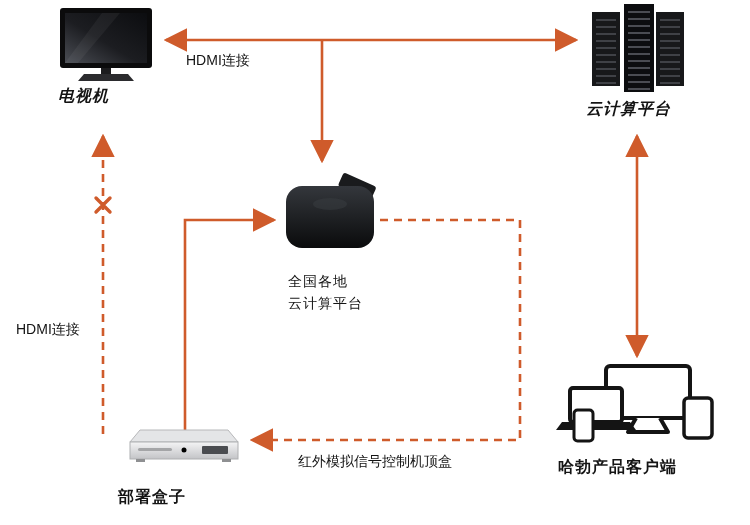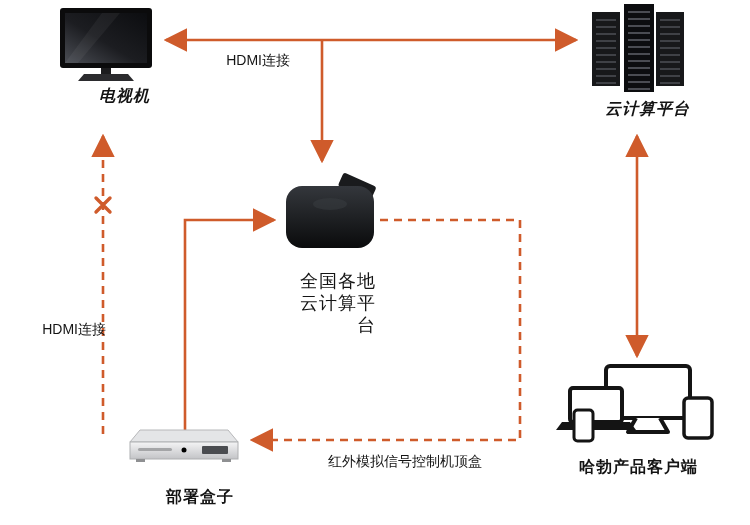--- a/index.html
+++ b/index.html
@@ -8,26 +8,26 @@
     width:750px;height:525px;
     background:#ffffff;
     font-family:"Liberation Sans", sans-serif;
     overflow:hidden;
   }
   .stage svg{position:absolute;left:0;top:0;}
   .lbl{
     position:absolute;
     color:#141414;
     font-size:14px;
-    text-align:right;
+    text-align:left;
     line-height:1.3;
     white-space:nowrap;
   }
   .lbl.bold{font-weight:bold;font-size:16px;letter-spacing:1px;}
-  .lbl.two-line{white-space:normal;line-height:22px;font-size:18px;letter-spacing:1px;}
+  .lbl.two-line{white-space:normal;line-height:22px;font-size:14px;letter-spacing:1px;}
 </style>
 </head>
 <body>
 
 <div class="stage">
 
   <svg width="750" height="525" viewBox="0 0 750 525">
     <defs>
       <marker id="ah" viewBox="0 0 10 10" refX="9" refY="5" markerWidth="9" markerHeight="9" orient="auto">
         <path d="M0,0 L10,5 L0,10 z" fill="#cf5b2b"></path>
@@ -118,17 +118,17 @@
 
   <div class="lbl two-line" style="left:288px;top:270px;width:88px;">
     <span>全国各地</span><br>
     <span>云计算平台</span>
   </div>
 
   <div class="lbl" style="left:16px;top:320px;width:90px;">HDMI连接</div>
 
   <div class="lbl bold" style="left:118px;top:487px;width:116px;">部署盒子</div>
 
-  <div class="lbl" style="left:266px;top:452px;width:216px;">红外模拟信号控制机顶盒</div>
+  <div class="lbl" style="left:298px;top:452px;width:216px;">红外模拟信号控制机顶盒</div>
 
   <div class="lbl bold" style="left:558px;top:457px;width:140px;">哈勃产品客户端</div>
 
 </div>
 
 </body></html>

